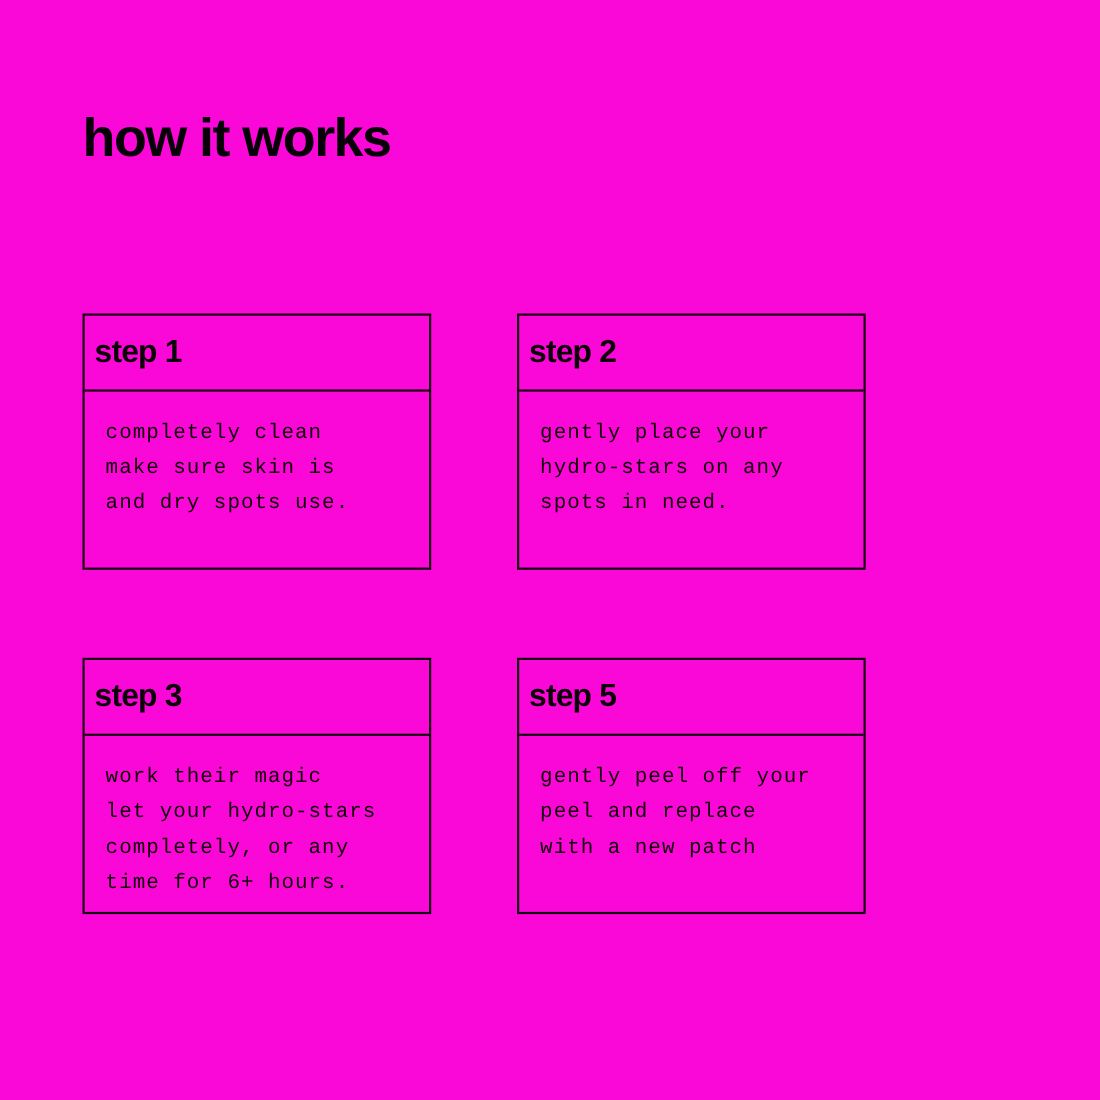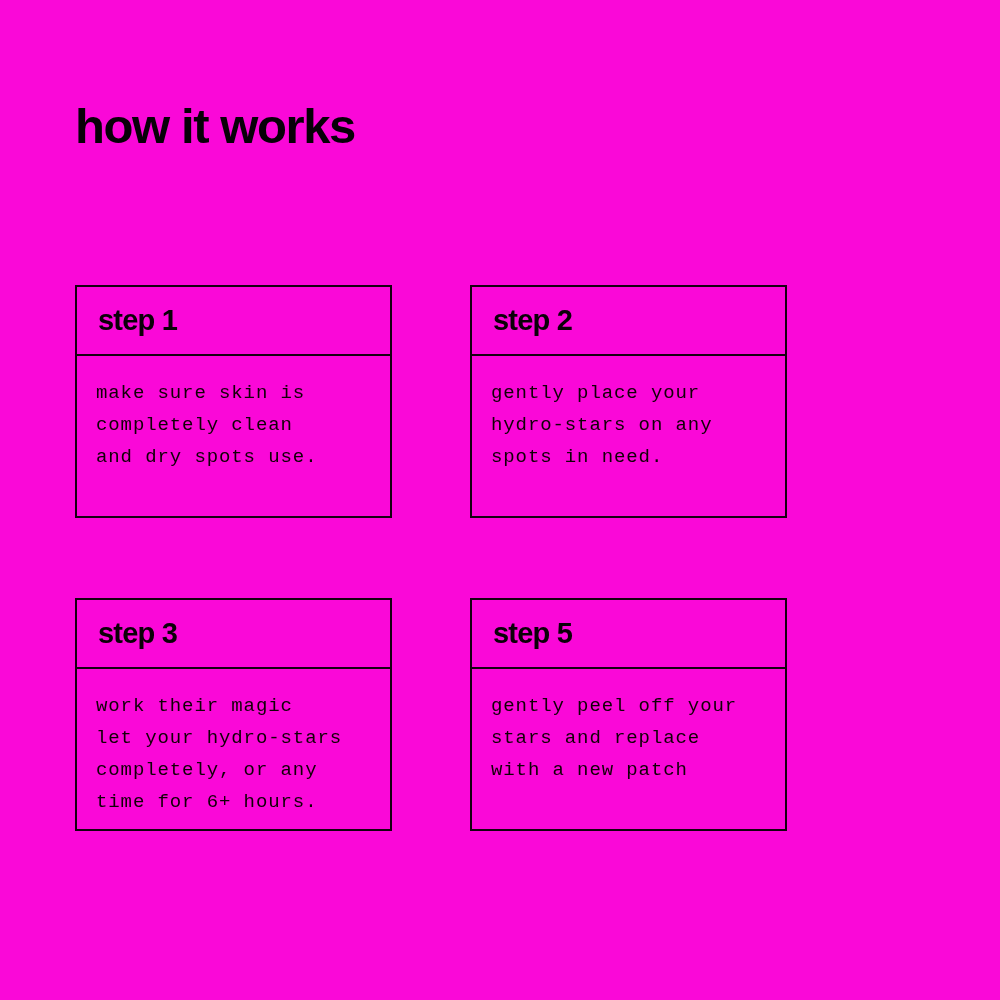--- a/index.html
+++ b/index.html
@@ -56,21 +56,21 @@
     box-sizing: border-box;
   }
 
   .step-card-header {
     height: 69px;
     flex: 0 0 69px;
     border-bottom: 2px solid #140010;
     display: flex;
     align-items: center;
     box-sizing: border-box;
-    padding: 0 0 0 21px;
+    padding: 0 0 0 9px;
   }
 
   .step-card-title {
     font-family: "Liberation Sans", sans-serif;
     font-size: 29px;
     font-weight: bold;
     letter-spacing: -0.8px;
     color: #0b0008;
     margin: 0;
     white-space: nowrap;
@@ -99,22 +99,22 @@
 
   <h1 class="page-title">how it works</h1>
 
   <div class="steps-grid">
 
     <div class="step-card">
       <div class="step-card-header">
         <span class="step-card-title">step 1</span>
       </div>
       <div class="step-card-body">
+        <div class="step-body-line">completely clean</div>
         <div class="step-body-line">make sure skin is</div>
-        <div class="step-body-line">completely clean</div>
         <div class="step-body-line">and dry spots use.</div>
       </div>
     </div>
 
     <div class="step-card">
       <div class="step-card-header">
         <span class="step-card-title">step 2</span>
       </div>
       <div class="step-card-body">
         <div class="step-body-line">gently place your</div>
@@ -134,19 +134,19 @@
         <div class="step-body-line">time for 6+ hours.</div>
       </div>
     </div>
 
     <div class="step-card">
       <div class="step-card-header">
         <span class="step-card-title">step 5</span>
       </div>
       <div class="step-card-body">
         <div class="step-body-line">gently peel off your</div>
-        <div class="step-body-line">stars and replace</div>
+        <div class="step-body-line">peel and replace</div>
         <div class="step-body-line">with a new patch</div>
       </div>
     </div>
 
   </div>
 </div>
 
 </body></html>

